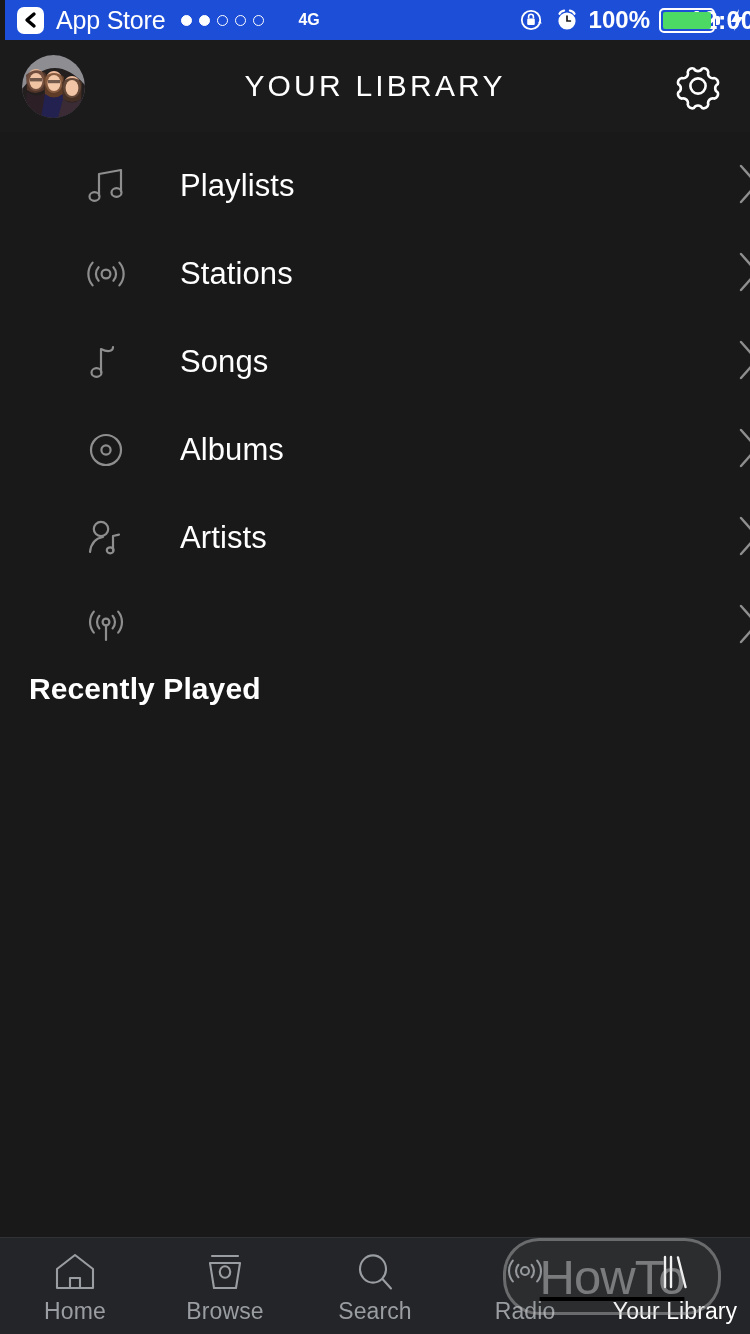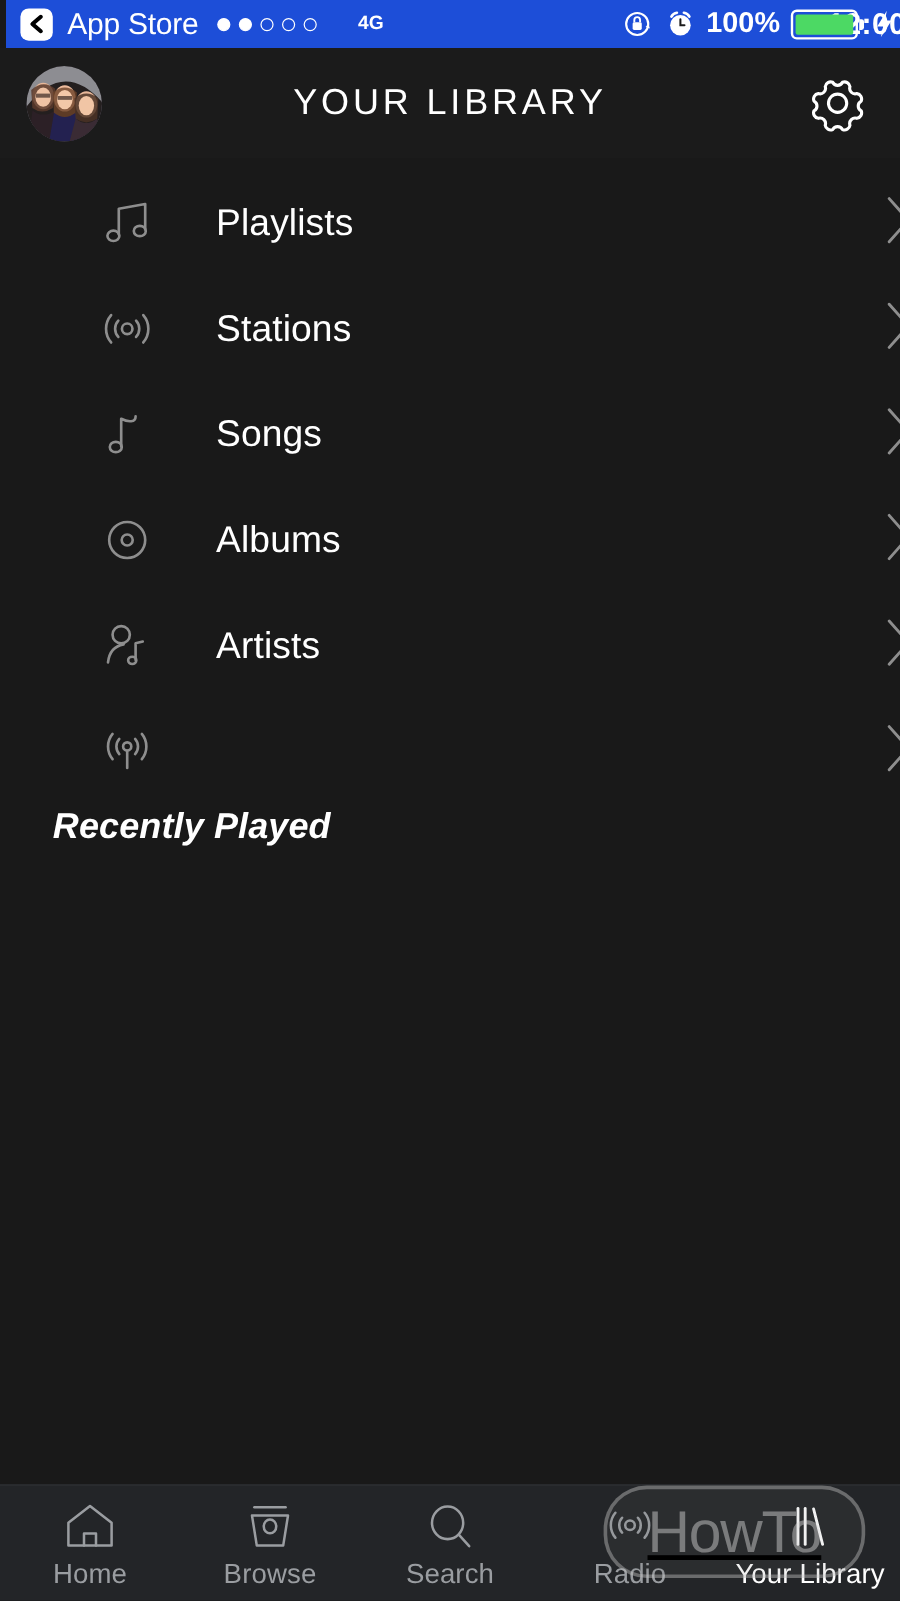--- a/index.html
+++ b/index.html
@@ -72,22 +72,22 @@
     display:flex; align-items:center; justify-content:center;
   }
   .row-label {
     color:#fff; font-size:31px; font-weight:400; letter-spacing:0.1px;
     margin-left:38px;
   }
   .row-chevron { position:absolute; right:36px; top:50%; transform:translateY(-50%); }
 
   
   .section-title {
-    position:absolute; top:672px; left:44px;
-    color:#fff; font-size:30px; font-weight:700; letter-spacing:0.1px;font-style:italic;
+    position:absolute; top:672px; left:29px;
+    color:#fff; font-size:30px; font-weight:700; letter-spacing:0.1px;
   }
   .empty-text {
     position:absolute; top:757px; left:0; width:750px;
     text-align:center; color:#a3a3a3; font-size:26px; line-height:37px;
     padding:0 110px;
   }
 
   
   .navbar {
     position:absolute; bottom:0; left:0; width:750px; height:97px;

